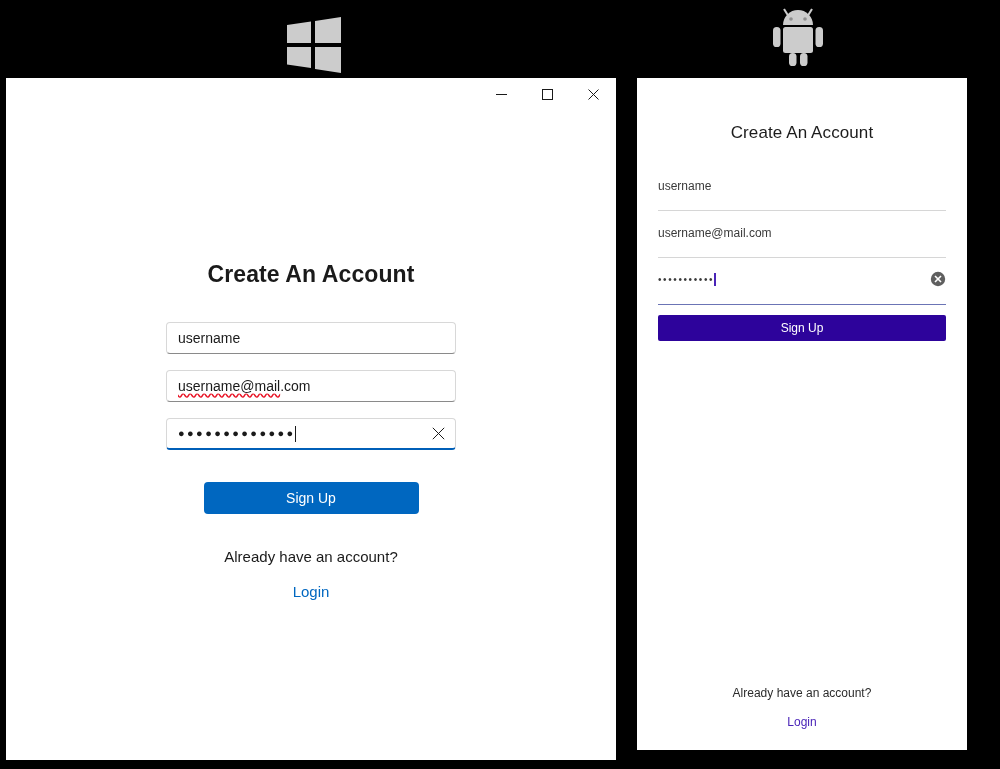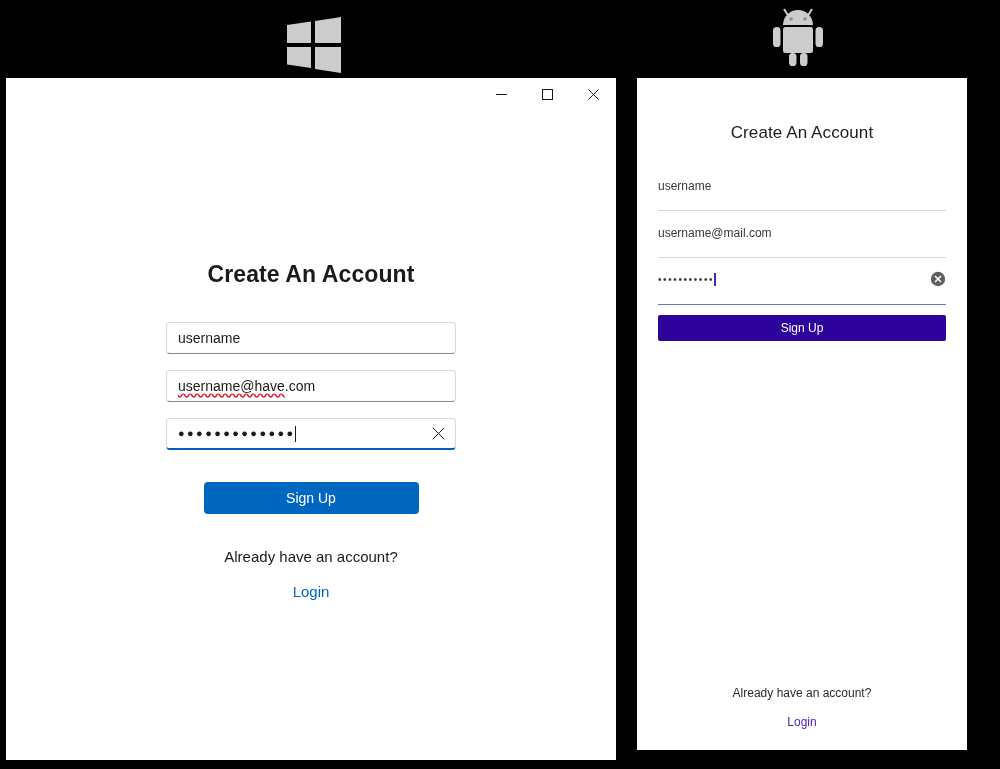--- a/index.html
+++ b/index.html
@@ -201,21 +201,21 @@
 
     <div class="win-body">
 
       <div class="win-title">Create An Account</div>
 
       <div class="win-field">
         <span class="txt">username</span>
       </div>
 
       <div class="win-field spell">
-        <span class="txt"><span class="mis">username@have</span><span>.com</span></span>
+        <span class="txt"><span class="mis">username@mail</span><span>.com</span></span>
       </div>
 
       <div class="win-field focused">
         <span class="dots">●●●●●●●●●●●●●</span>
           <span class="win-caret"></span>
         <span class="win-clear">
           <svg width="13" height="13" viewBox="0 0 13 13" aria-hidden="true">
             <line x1="0.8" y1="0.8" x2="12.2" y2="12.2" stroke="#1a1a1a" stroke-width="1"></line>
             <line x1="12.2" y1="0.8" x2="0.8" y2="12.2" stroke="#1a1a1a" stroke-width="1"></line>
           </svg>

